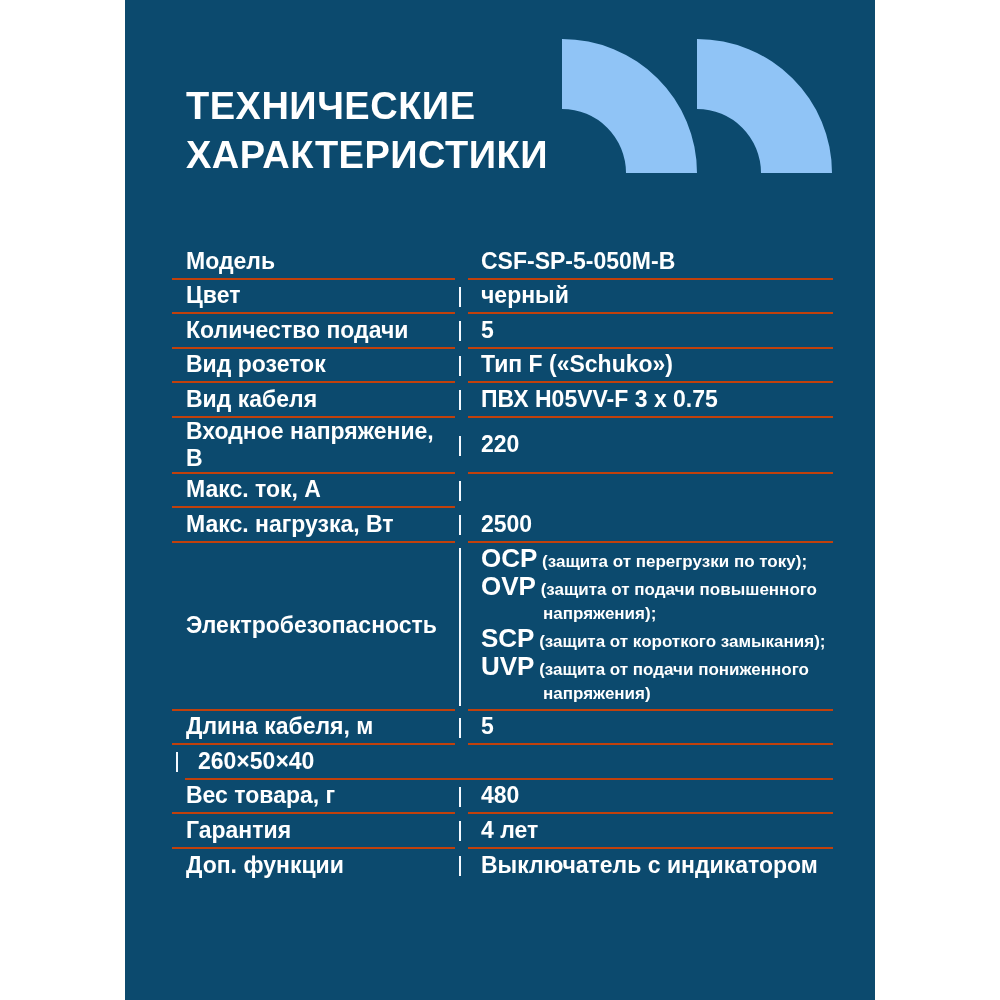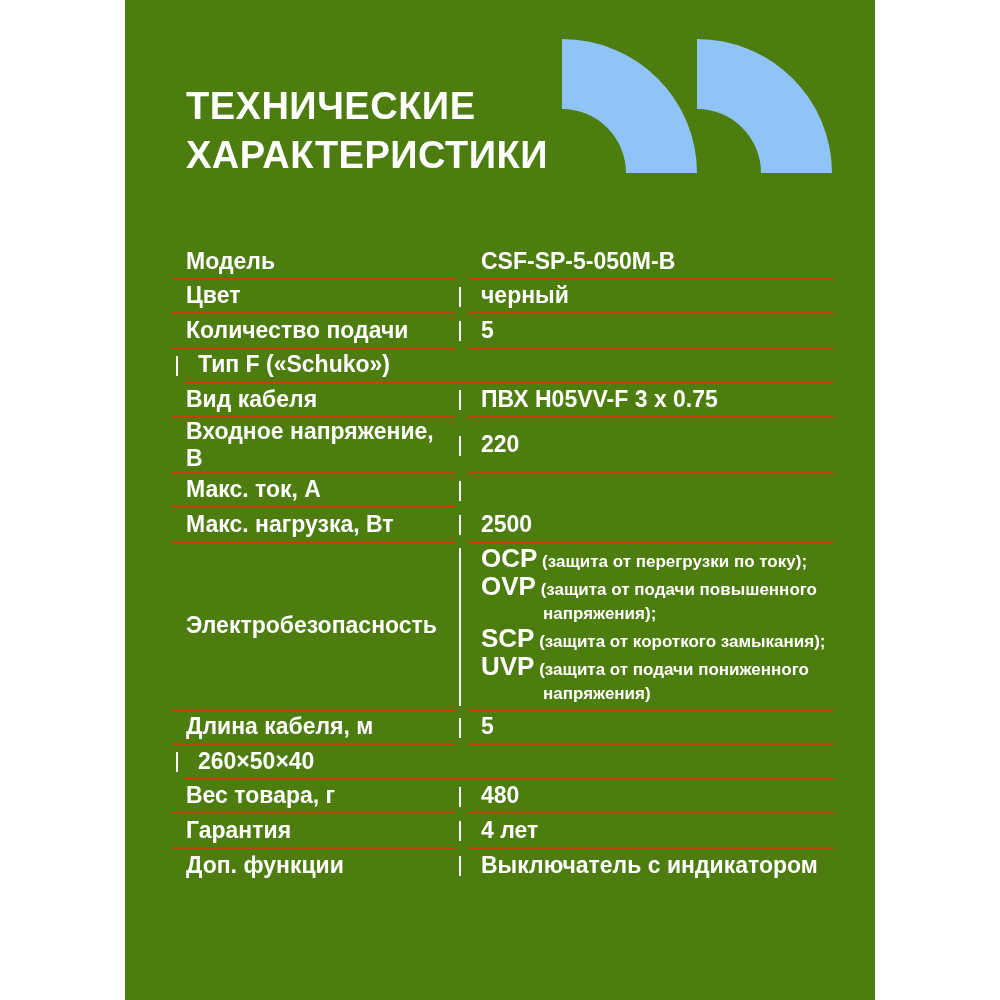--- a/index.html
+++ b/index.html
@@ -16,21 +16,21 @@
     width: 1000px;
     height: 1000px;
     background: #ffffff;
   }
   .panel {
     position: absolute;
     left: 125px;
     top: 0;
     width: 750px;
     height: 1000px;
-    background: #4d7c0f;
+    background: #0c4a6e;
     overflow: hidden;
   }
   .title {
     position: absolute;
     left: 61px;
     top: 82px;
     margin: 0;
     color: #ffffff;
     font-size: 38px;
     line-height: 49px;
@@ -145,20 +145,21 @@
 
       <div class="row">
         <div class="cell label">Количество подачи</div>
         <div class="spacer">
             <span class="pipe"></span>
           </div>
         <div class="cell value">5</div>
       </div>
 
       <div class="row">
+        <div class="cell label">Вид розеток</div>
         <div class="spacer">
             <span class="pipe"></span>
           </div>
         <div class="cell value">Тип F («Schuko»)</div>
       </div>
 
       <div class="row">
         <div class="cell label">Вид кабеля</div>
         <div class="spacer">
             <span class="pipe"></span>

